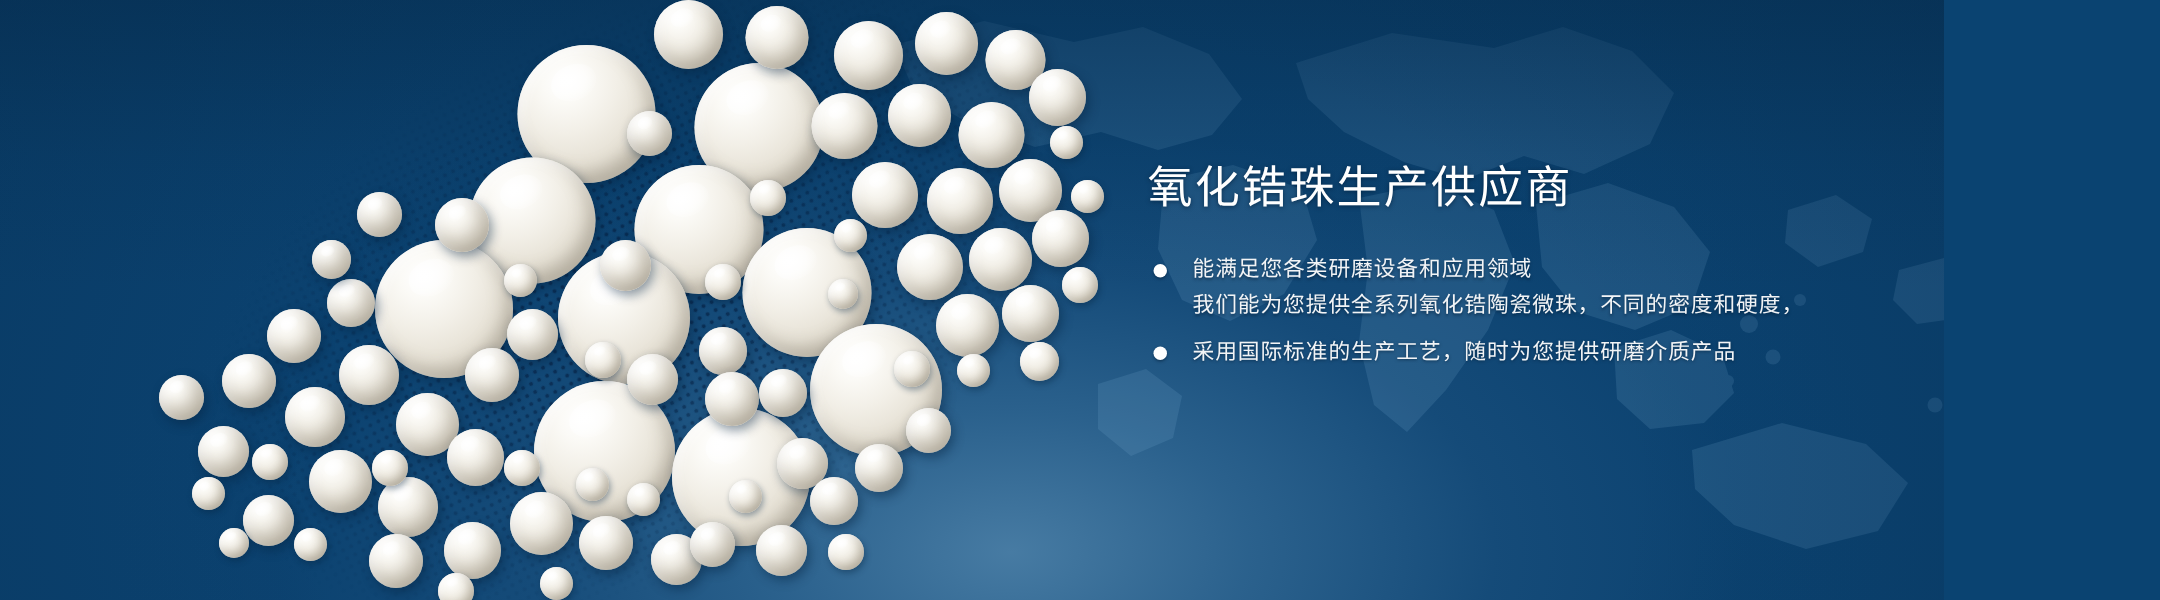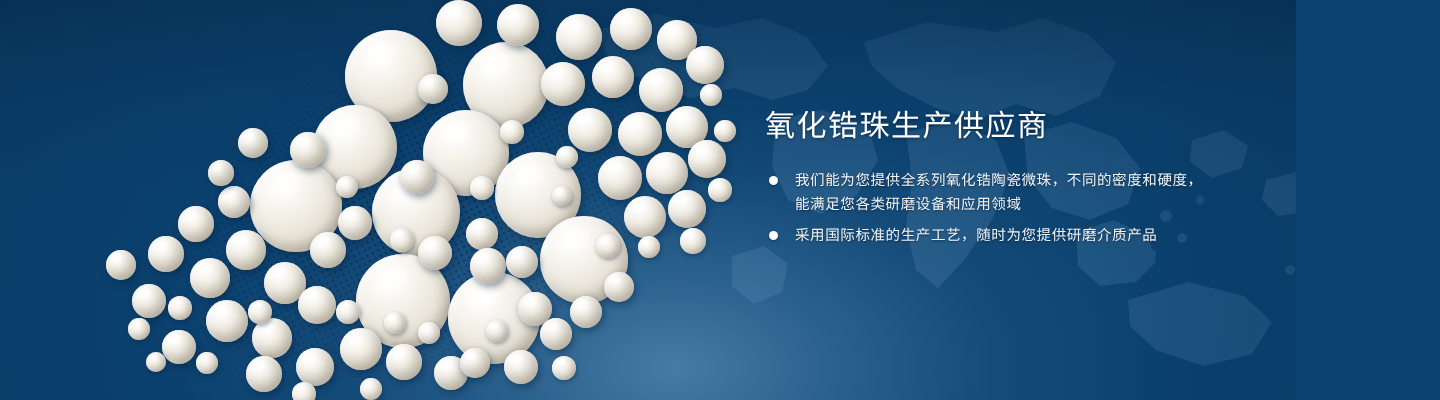--- a/index.html
+++ b/index.html
@@ -291,22 +291,22 @@
     <div class="bead sm" style="left:146px;top:352px;width:20px;height:20px;"></div>
     <div class="bead sm" style="left:552px;top:186px;width:20px;height:20px;"></div>
   </div>
 
   <div class="copy">
     <h1 class="headline">氧化锆珠生产供应商</h1>
 
     <ul class="bullets">
       <li class="bullet">
         <span class="dot"></span>
+        <span class="line">能满足您各类研磨设备和应用领域</span>
         <span class="line">我们能为您提供全系列氧化锆陶瓷微珠，不同的密度和硬度，</span>
-        <span class="line">能满足您各类研磨设备和应用领域</span>
       </li>
       <li class="bullet">
         <span class="dot"></span>
         <span class="line">采用国际标准的生产工艺，随时为您提供研磨介质产品</span>
       </li>
     </ul>
   </div>
 
 </div>
 

